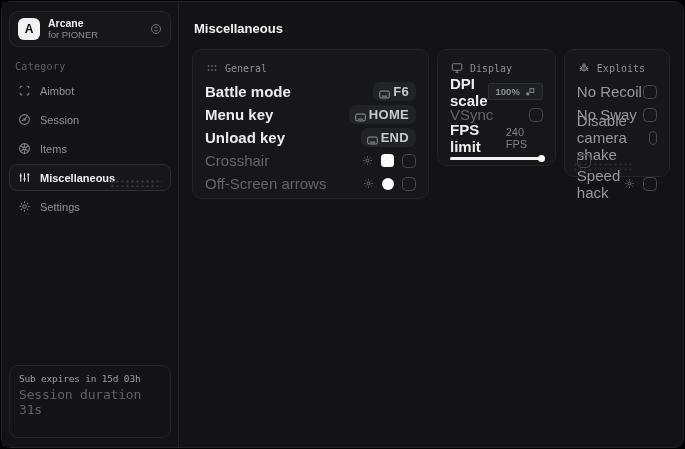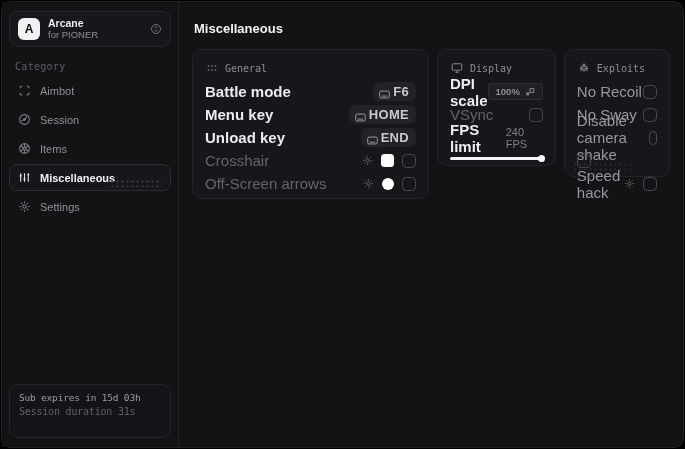--- a/index.html
+++ b/index.html
@@ -70,21 +70,21 @@
     background-size:5px 5px; opacity:.8;
   }
   .sidebar-footer {
     margin-top:auto;
     border:1px solid #242429;
     background:#141418;
     border-radius:9px;
     padding:7px 9px 20px;
   }
   .foot1 { font-size:9.5px; color:#9b9da2; letter-spacing:-0.2px; }
-  .foot2 { font-size:10px; color:#5f6166; margin-top:3px; letter-spacing:-0.2px; }
+  .foot2 { font-size:13px; color:#5f6166; margin-top:3px; letter-spacing:-0.2px; }
 
   
   .main { flex:1; position:relative; padding:14px 13px; }
   .page-title { font-size:13px; font-weight:bold; color:#f2f3f5; margin:5px 0 13px 2px; }
   .columns { display:flex; gap:8px; align-items:flex-start; }
   .col-left { width:237px; flex:0 0 237px; }
   .col-right { flex:1; display:flex; flex-direction:row; gap:8px; }
 
   .panel {
     background:#17171b;

